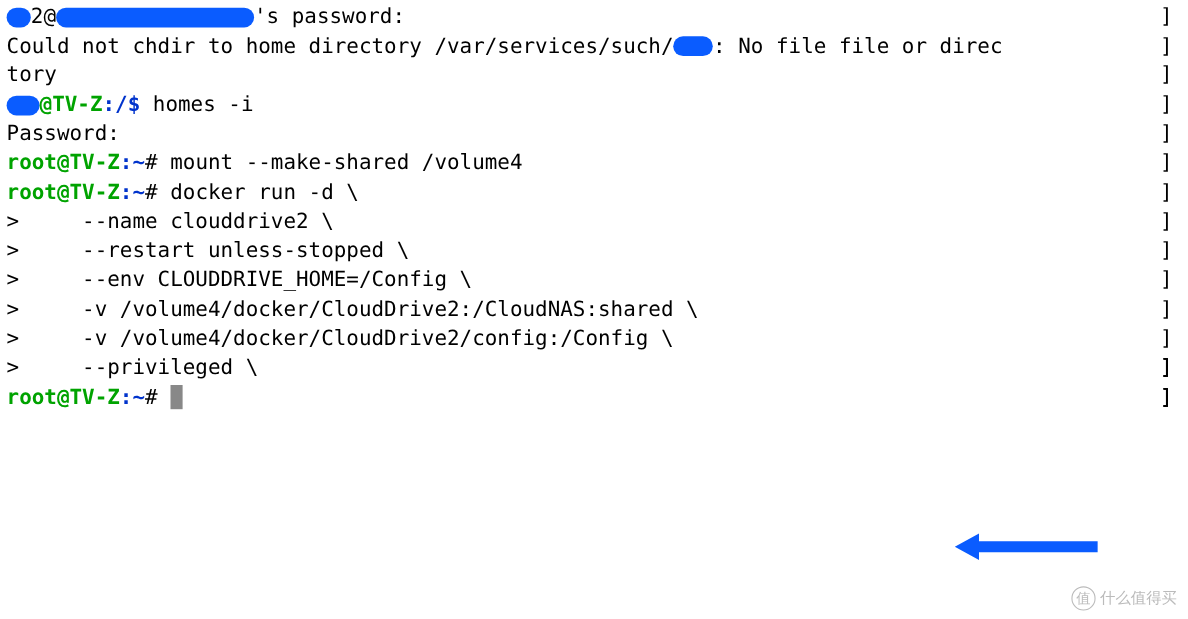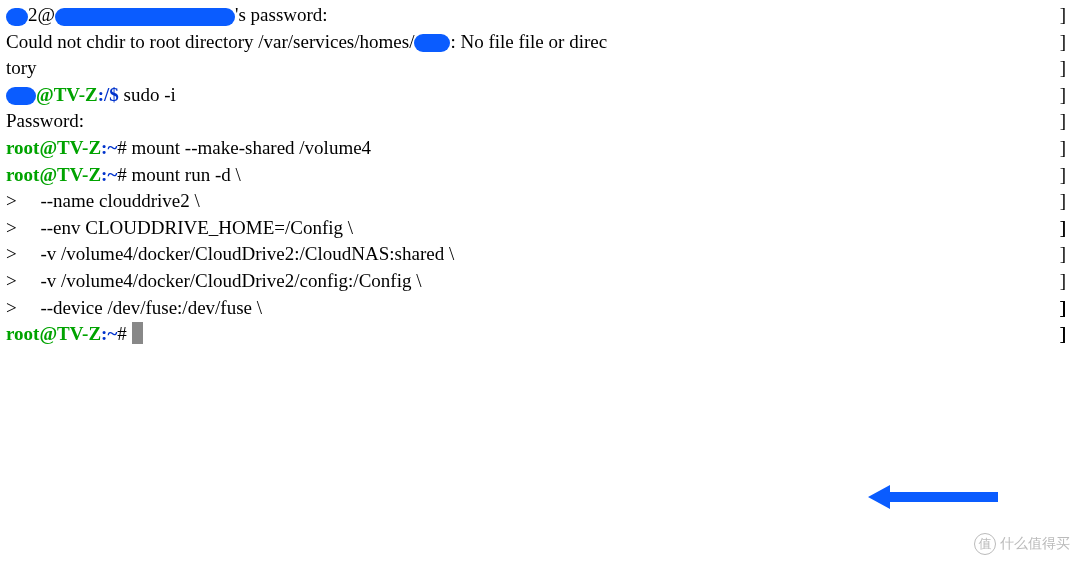--- a/index.html
+++ b/index.html
@@ -15,21 +15,20 @@
       color: #000000;
       padding: 2px 6px;
       position: relative;
       width: 1080px;
       height: 563px;
       overflow: hidden;
     }
     .line {
       white-space: pre;
       position: relative;
-      font-family: Liberation Serif, serif;
     }
     .bracket {
       position: absolute;
       right: 8px;
       color: #000;
     }
     .green {
       color: #00a300;
       font-weight: bold;
       text-align: right;
@@ -84,42 +83,42 @@
       align-items: center;
       justify-content: center;
       font-size: 13px;
     }
   </style>
 </head>
 <body>
 
 <div class="line"><span class="redact r1"></span><span>2@</span><span class="redact r2"></span><span>'s password:</span><span class="bracket">]</span></div>
 
-<div class="line"><span>Could not chdir to root directory /var/services/homes/</span><span class="redact r3"></span><span>: No file file or direc</span><span class="bracket">]</span></div>
+<div class="line"><span>Could not chdir to home directory /var/services/such/</span><span class="redact r3"></span><span>: No file file or direc</span><span class="bracket">]</span></div>
 
 <div class="line"><span>tory</span><span class="bracket">]</span></div>
 
-<div class="line"><span class="redact r4"></span><span class="green">@TV-Z</span><span class="blue">:/$</span><span> sudo -i</span><span class="bracket">]</span></div>
+<div class="line"><span class="redact r4"></span><span class="green">@TV-Z</span><span class="blue">:/$</span><span> homes -i</span><span class="bracket">]</span></div>
 
 <div class="line"><span>Password:</span><span class="bracket">]</span></div>
 
 <div class="line"><span class="green">root@TV-Z</span><span class="blue">:~</span><span>#</span><span> mount --make-shared /volume4</span><span class="bracket">]</span></div>
 
-<div class="line"><span class="green">root@TV-Z</span><span class="blue">:~</span><span>#</span><span> mount run -d \</span><span class="bracket">]</span></div>
+<div class="line"><span class="green">root@TV-Z</span><span class="blue">:~</span><span>#</span><span> docker run -d \</span><span class="bracket">]</span></div>
 
 <div class="line"><span>&gt;     --name clouddrive2 \</span><span class="bracket">]</span></div>
-<div class="line"><span class="bracket">]</span></div>
+<div class="line"><span>&gt;     --restart unless-stopped \</span><span class="bracket">]</span></div>
 <div class="line"><span>&gt;     --env CLOUDDRIVE_HOME=/Config \</span><span class="bracket">]</span></div>
 <div class="line"><span>&gt;     -v /volume4/docker/CloudDrive2:/CloudNAS:shared \</span><span class="bracket">]</span></div>
 <div class="line"><span>&gt;     -v /volume4/docker/CloudDrive2/config:/Config \</span><span class="bracket">]</span></div>
 <div class="line"><span class="bracket">]</span></div>
 <div class="line"><span class="bracket">]</span></div>
 <div class="line"><span class="bracket">]</span></div>
+<div class="line"><span>&gt;     --privileged \</span><span class="bracket">]</span></div>
 <div class="line"><span class="bracket">]</span></div>
-<div class="line"><span>&gt;     --device /dev/fuse:/dev/fuse \</span><span class="bracket">]</span></div>
 <div class="line"><span class="bracket">]</span></div>
 
 <div class="line"><span class="bracket">]</span></div>
 
 <div class="line"><span class="green">root@TV-Z</span><span class="blue">:~</span><span>#</span> <span class="cursor"></span><span class="bracket">]</span></div>
 
 <svg class="arrow" viewBox="0 0 130 28">
   <polygon points="0,14 22,2 22,9 130,9 130,19 22,19 22,26" fill="#0a5cff"></polygon>
 </svg>
 

